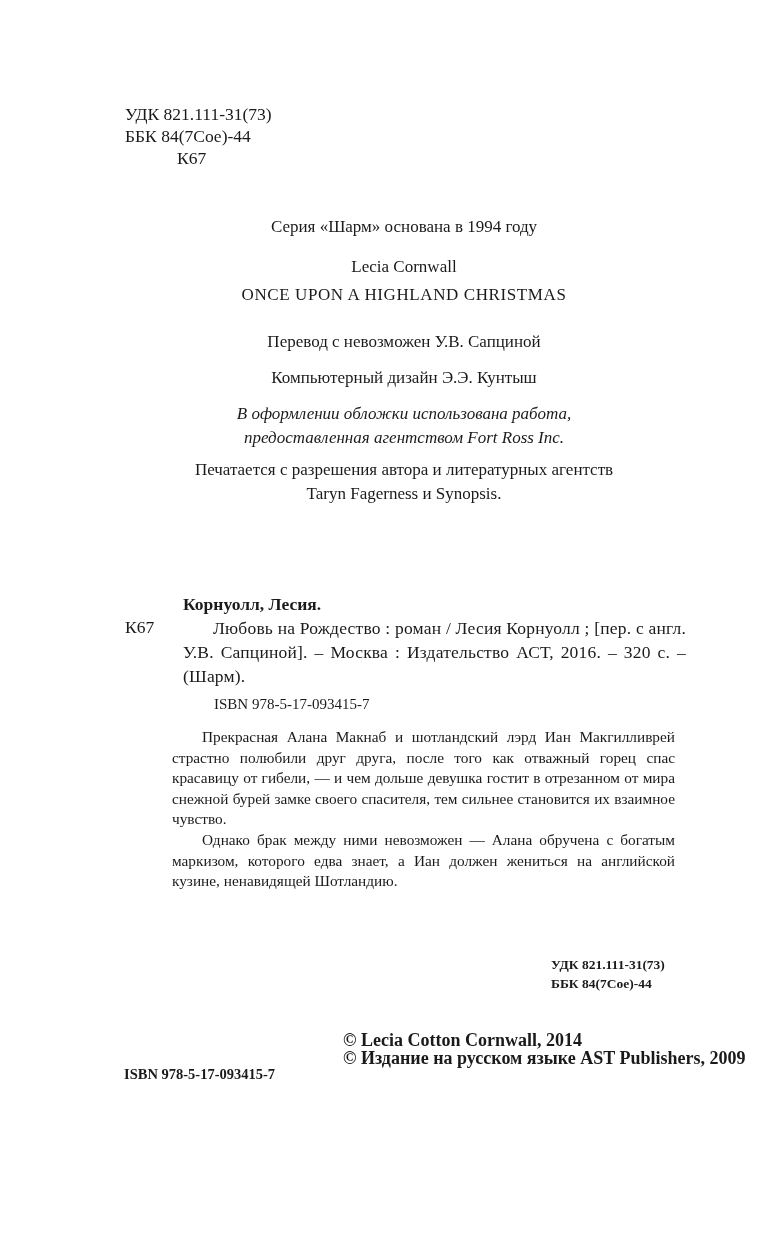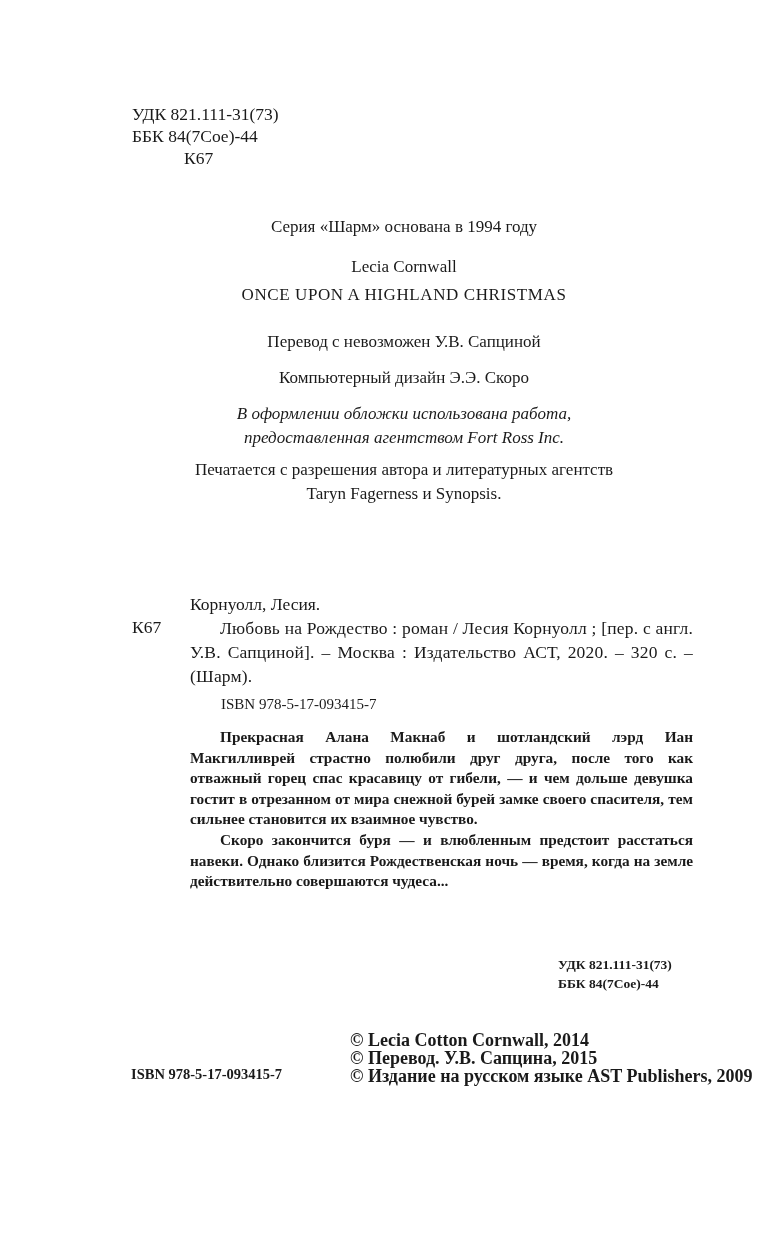--- a/index.html
+++ b/index.html
@@ -1,35 +1,35 @@
 <!DOCTYPE html>
 <html><head>
 <meta charset="utf-8">
 <style>
   html, body { margin: 0; padding: 0; background: #ffffff; }
   body { width: 768px; height: 1241px; position: relative; overflow: hidden;
          font-family: "Liberation Serif", "DejaVu Serif", serif; color: #1a1a1a; }
-  .abs { position: absolute; margin-left: 7px; }
+  .abs { position: absolute; }
   .classif { left: 125px; top: 103px; font-size: 17.5px; line-height: 22px; }
   .classif .k67 { padding-left: 52px; display: block; }
   .center { position: absolute; left: 0; width: 808px; text-align: center; font-size: 17px; }
   .series { top: 217px; }
   .author-en { top: 257px; }
   .title-en { top: 285px; letter-spacing: 0.6px; }
   .translation { top: 332px; }
   .design { top: 368px; }
   .cover { top: 402px; line-height: 24px; font-style: italic; }
   .permission { top: 458px; line-height: 24px; }
   .it { }
   .biblio { left: 183px; top: 592px; width: 503px; font-size: 17.5px; line-height: 24px; text-align: justify; }
-  .biblio .head { font-weight: normal; display: block; }
+  .biblio .head { font-weight: bold; display: block; }
   .biblio .body { text-indent: 30px; display: block; letter-spacing: 0.2px; }
   .k67-left { left: 125px; top: 617px; font-size: 17.5px; }
   .isbn1 { left: 214px; top: 696px; font-size: 15px; }
-  .annot { left: 183px; top: 727px; width: 503px; font-size: 15.3px; line-height: 20.6px; text-align: justify; font-weight: bold; }
+  .annot { left: 172px; top: 727px; width: 503px; font-size: 15.3px; line-height: 20.6px; text-align: justify; }
   .annot p { margin: 0; text-indent: 30px; }
   .udk2 { left: 551px; top: 955px; font-size: 13.5px; font-weight: bold; line-height: 19px; }
   .isbn2 { left: 124px; top: 1066px; font-size: 14.5px; font-weight: bold; }
   .copy { left: 343px; top: 1031px; font-size: 18px; font-weight: bold; line-height: 18px; }
 </style>
 </head>
 <body>
 
 <div class="abs classif">
   <div>УДК 821.111-31(73)</div>
@@ -40,46 +40,45 @@
 <div class="center series">Серия «Шарм» основана в 1994 году</div>
 <div class="center author-en">Lecia Cornwall</div>
 <div class="center title-en">ONCE UPON A HIGHLAND CHRISTMAS</div>
 
 <div class="center translation">
   <span>Перевод с невозможен</span>
   <span class="it">У.В. Сапциной</span>
 </div>
 <div class="center design">
   <span>Компьютерный дизайн</span>
-  <span class="it">Э.Э. Скоро</span>
+  <span class="it">Э.Э. Кунтыш</span>
 </div>
 <div class="center cover">
   <div>В оформлении обложки использована работа,</div>
   <div>предоставленная агентством Fort Ross Inc.</div>
 </div>
 <div class="center permission">
   <div>Печатается с разрешения автора и литературных агентств</div>
   <div>Taryn Fagerness и Synopsis.</div>
 </div>
 
 <div class="abs k67-left">К67</div>
 <div class="abs biblio">
   <span class="head">Корнуолл, Лесия.</span>
-  <span class="body">Любовь на Рождество : роман / Лесия Корнуолл ; [пер. с англ. У.В. Сапциной]. – Москва : Издательство АСТ, 2020. – 320 с. – (Шарм).</span>
+  <span class="body">Любовь на Рождество : роман / Лесия Корнуолл ; [пер. с англ. У.В. Сапциной]. – Москва : Издательство АСТ, 2016. – 320 с. – (Шарм).</span>
 </div>
 <div class="abs isbn1">ISBN 978-5-17-093415-7</div>
 
 <div class="abs annot">
   <p>Прекрасная Алана Макнаб и шотландский лэрд Иан Макгилливрей страстно полюбили друг друга, после того как отважный горец спас красавицу от гибели, — и чем дольше девушка гостит в отрезанном от мира снежной бурей замке своего спасителя, тем сильнее становится их взаимное чувство.</p>
-  <p>Скоро закончится буря — и влюбленным предстоит расстаться навеки. Однако близится Рождественская ночь — время, когда на земле действительно совершаются чудеса...</p>
+  <p>Однако брак между ними невозможен — Алана обручена с богатым маркизом, которого едва знает, а Иан должен жениться на английской кузине, ненавидящей Шотландию.</p>
 </div>
 
 <div class="abs udk2">
   <div>УДК 821.111-31(73)</div>
   <div>ББК 84(7Сое)-44</div>
 </div>
 
 <div class="abs copy">
   <div>© Lecia Cotton Cornwall, 2014</div>
-  <div>© Перевод. У.В. Сапцина, 2015</div>
   <div>© Издание на русском языке AST Publishers, 2009</div>
 </div>
 <div class="abs isbn2">ISBN 978-5-17-093415-7</div>
 
 </body></html>

